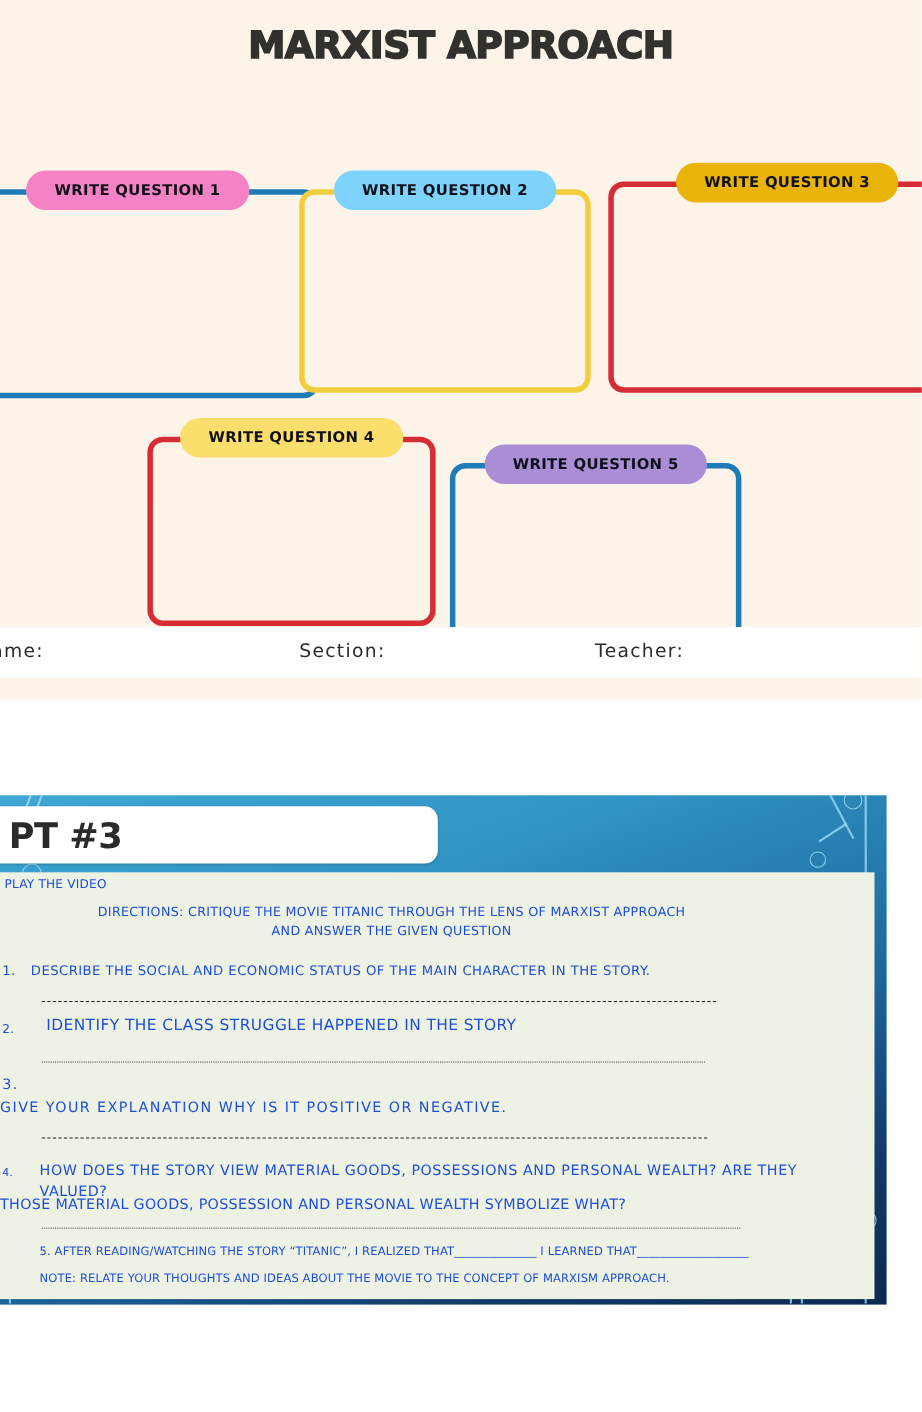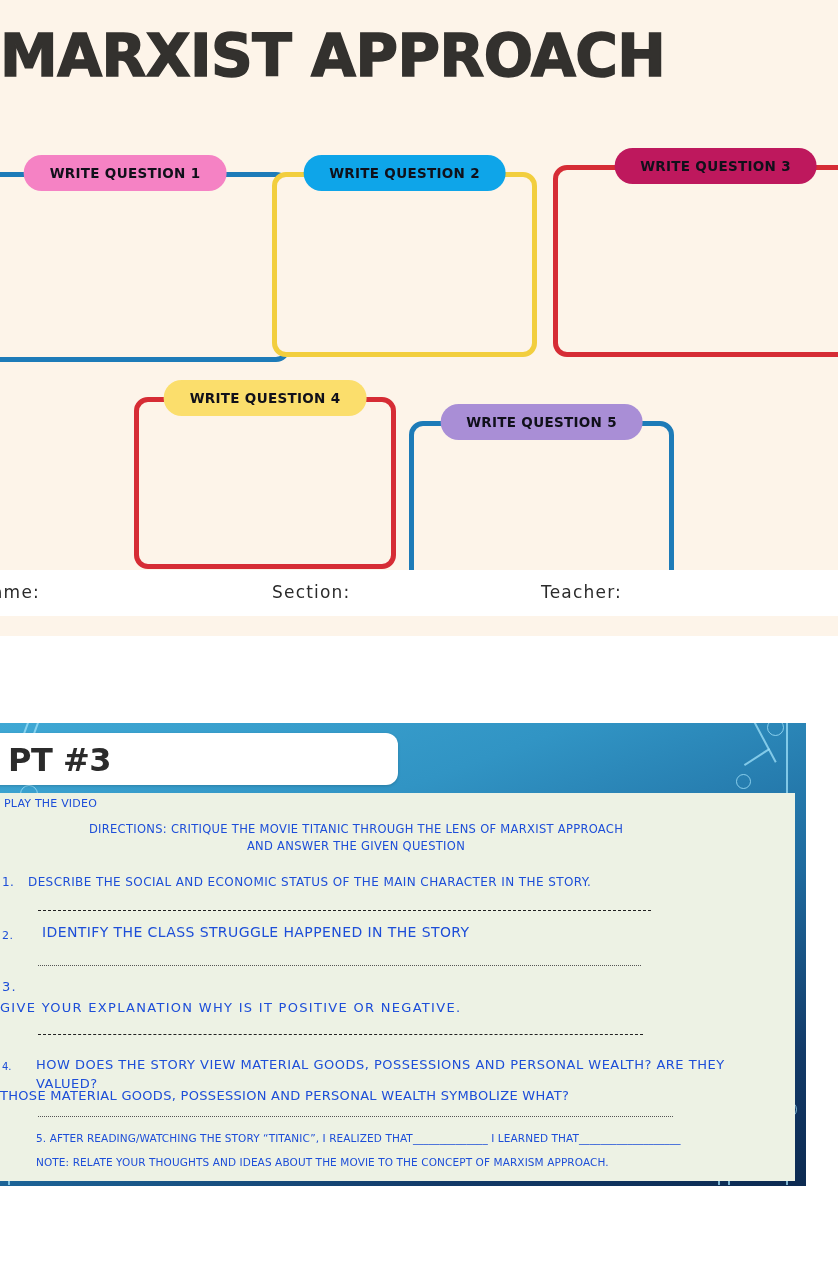--- a/index.html
+++ b/index.html
@@ -12,22 +12,22 @@
   }
 
   
   #worksheet{
     position:absolute;left:0;top:0;width:838px;height:636px;
     background:#FDF4E9;
     overflow:hidden;
   }
   #ws-title{
     position:absolute;left:0;top:22px;width:838px;
-    text-align:left;
-    font-size:58px;
+    text-align:center;
+    font-size:34px;
     font-weight:900;
     letter-spacing:-0.5px;
     color:#33312E;
     font-family:"DejaVu Sans", sans-serif;
     -webkit-text-stroke:1.5px #33312E;
   }
 
   .qbox{position:absolute;}
   .qbox .frame{
     position:absolute;left:0;top:17px;
@@ -130,26 +130,26 @@
 
   <div id="ws-title" style="color: rgb(51, 49, 46); -webkit-text-stroke: 1.5px rgb(51, 49, 46);">MARXIST APPROACH</div>
 
   <div class="qbox" id="qbox-0" style="left:-40px;top:155px;width:330px;height:190px;">
     <div class="frame" style="border-color: rgb(29, 123, 184);"></div>
     <div class="pill" style="background: rgb(245, 130, 196);">WRITE QUESTION 1</div>
   </div>
 
   <div class="qbox" id="qbox-1" style="left:272px;top:155px;width:265px;height:185px;">
     <div class="frame" style="border-color: rgb(242, 206, 62);"></div>
-    <div class="pill" style="background: #0ea5e9;">WRITE QUESTION 2</div>
+    <div class="pill" style="background: #7dd3fc;">WRITE QUESTION 2</div>
   </div>
 
   <div class="qbox" id="qbox-2" style="left:553px;top:148px;width:325px;height:192px;">
     <div class="frame" style="border-color: rgb(214, 44, 53);"></div>
-    <div class="pill" style="background: #be185d; text-align: right;">WRITE QUESTION 3</div>
+    <div class="pill" style="background: #eab308; text-align: right;">WRITE QUESTION 3</div>
   </div>
 
   <div class="qbox" id="qbox-3" style="left:134px;top:380px;width:262px;height:172px;">
     <div class="frame" style="border-color: rgb(214, 44, 53);"></div>
     <div class="pill" style="background: rgb(251, 222, 108);">WRITE QUESTION 4</div>
   </div>
 
   <div class="qbox" id="qbox-4" style="left:409px;top:404px;width:265px;height:172px;">
     <div class="frame" style="border-color: rgb(29, 123, 184);"></div>
     <div class="pill" style="background: rgb(169, 142, 214);">WRITE QUESTION 5</div>

